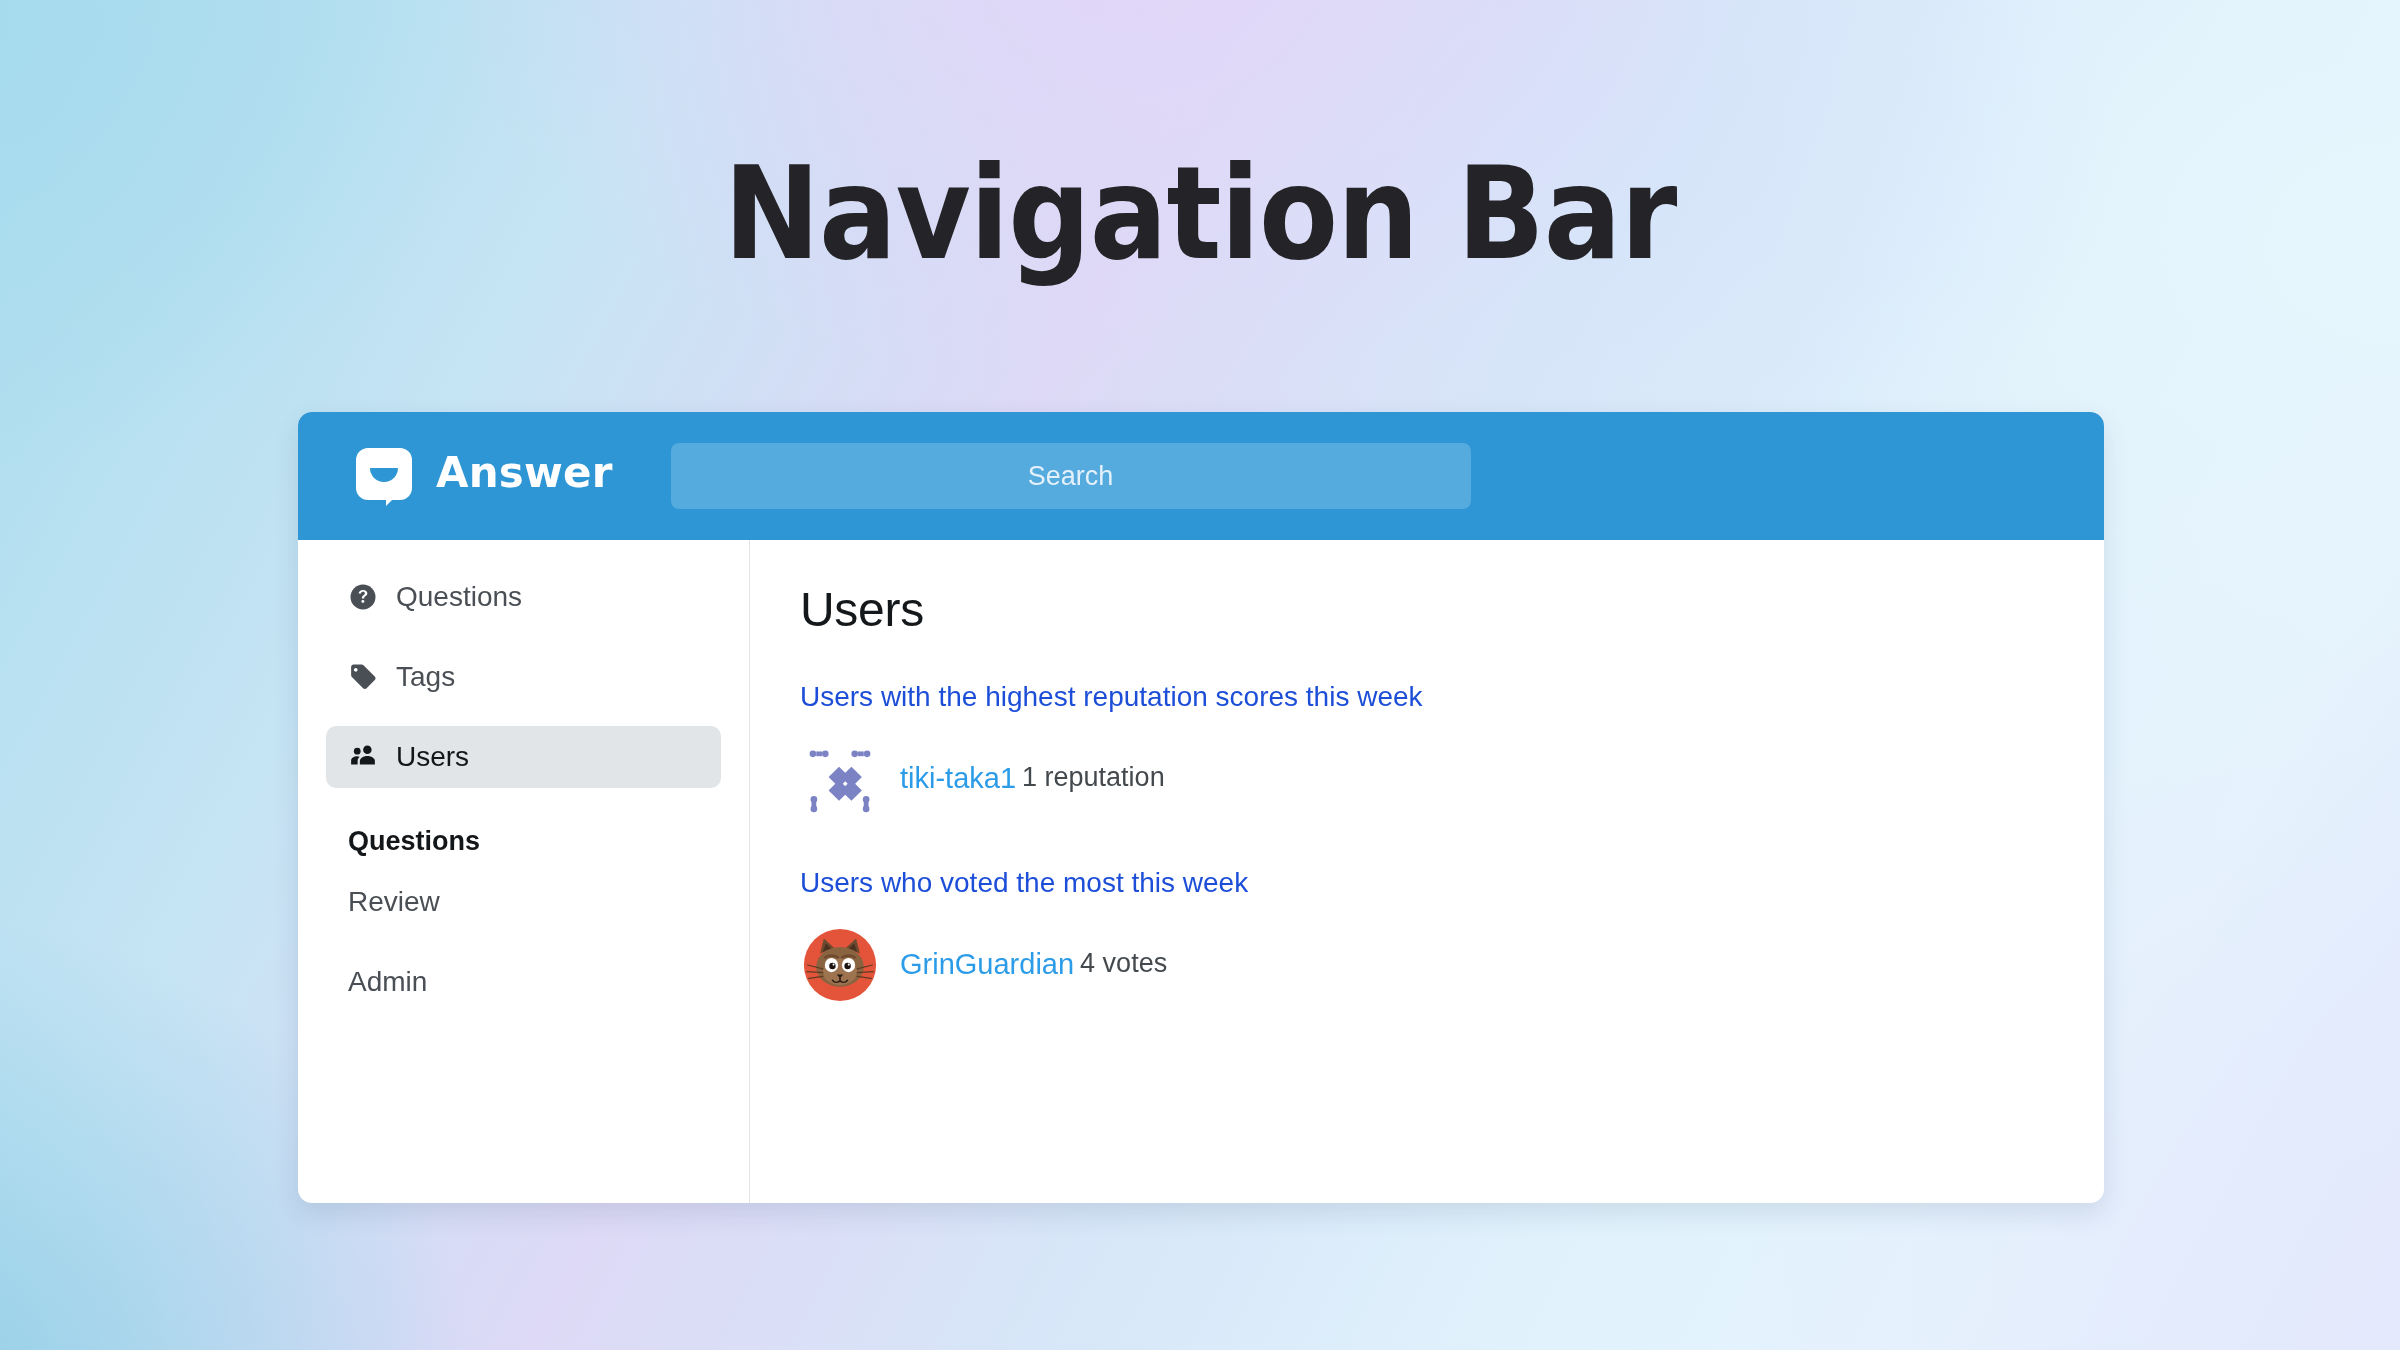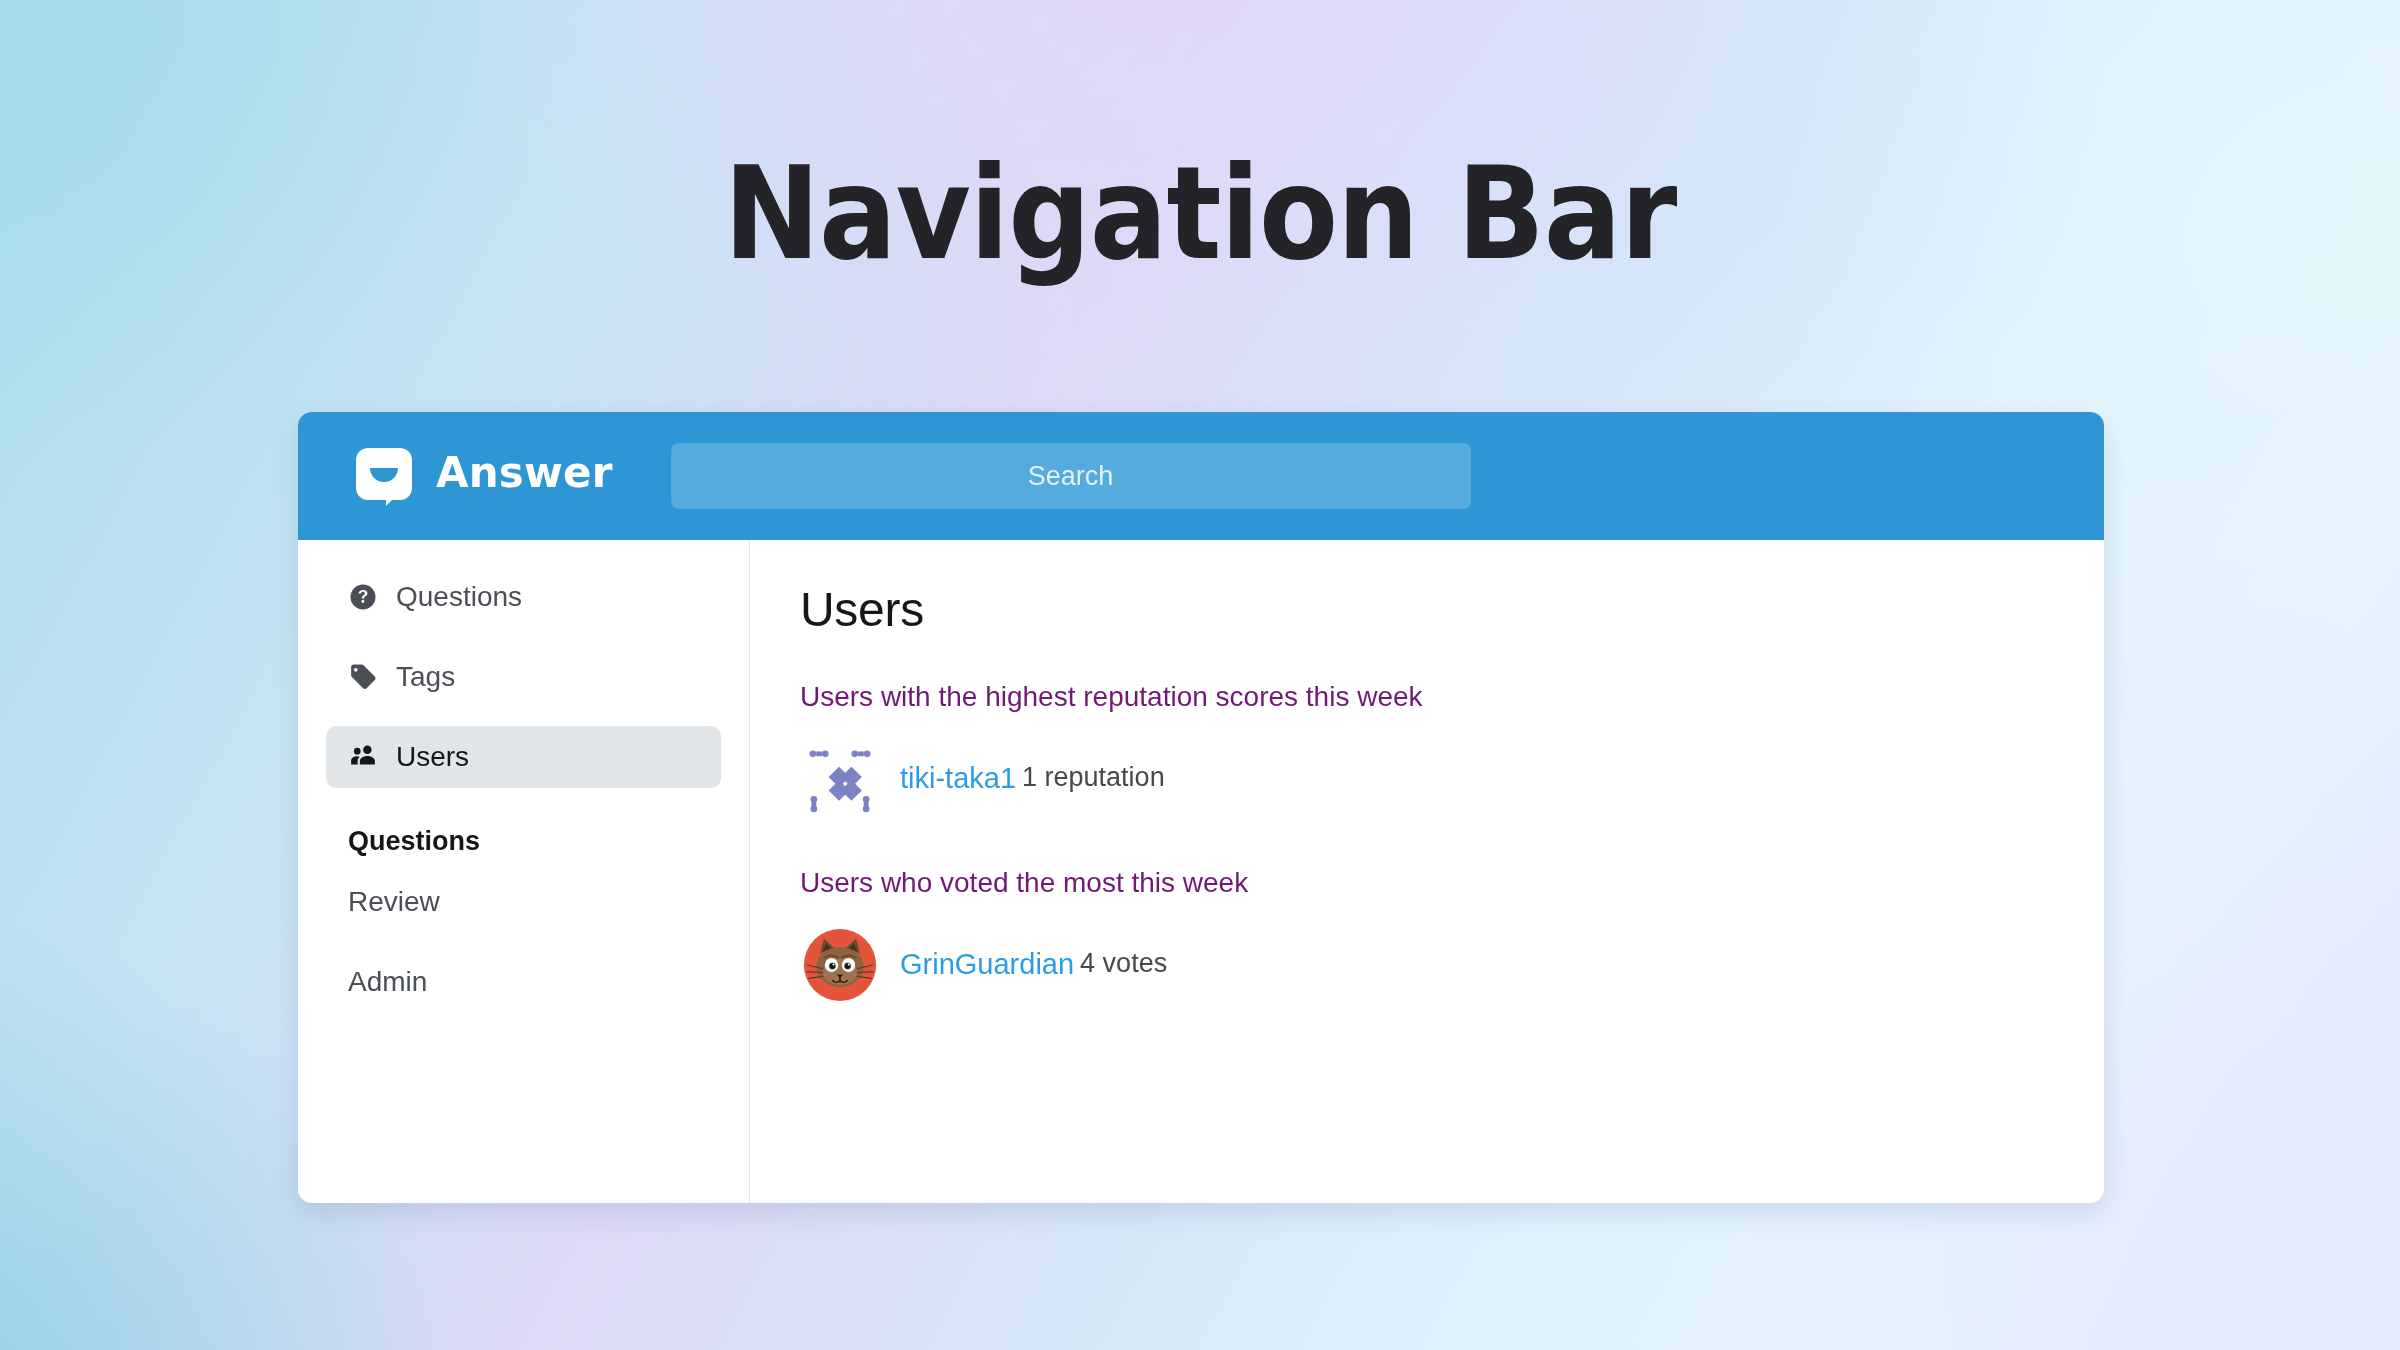--- a/index.html
+++ b/index.html
@@ -192,21 +192,21 @@
   #main-heading {
     font-size: 48px;
     font-weight: 400;
     color: #15181b;
     letter-spacing: -0.3px;
     margin-bottom: 44px;
   }
 
   .section-caption {
     font-size: 28px;
-    color: #701a75;
+    color: #1d4ed8;
     margin-bottom: 28px;
   }
 
   .user-row {
     display: flex;
     align-items: center;
     gap: 22px;
     margin-left: 2px;
     margin-bottom: 50px;
   }

